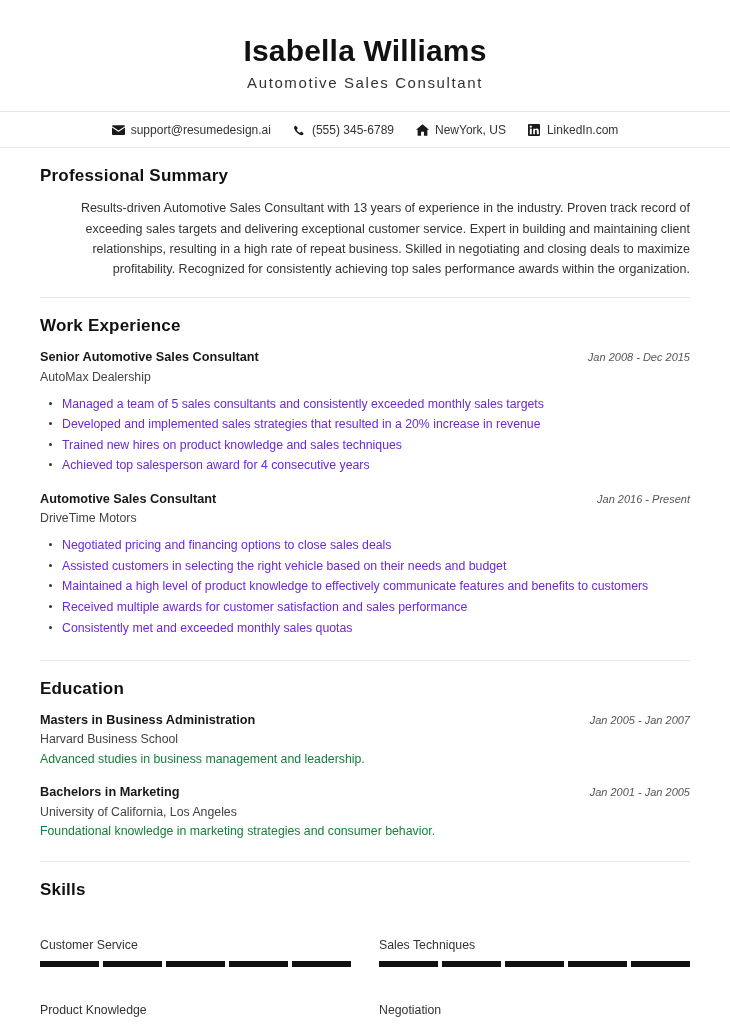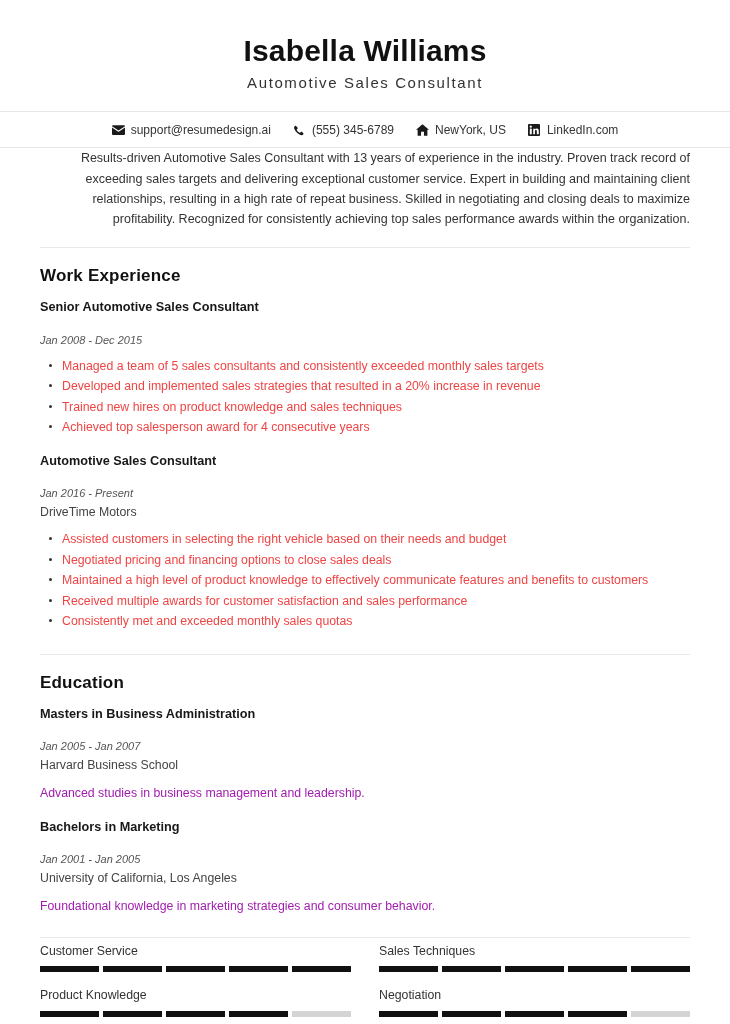--- a/index.html
+++ b/index.html
@@ -110,21 +110,20 @@
   .entry {
     padding-bottom: 4px;
   }
   .entry + .entry { padding-top: 10px; }
 
   .entry-head {
     display: flex;
     justify-content: space-between;
     align-items: baseline;
     gap: 16px;
-    flex-direction: column;
   }
 
   .entry-role {
     font-size: 12.7px;
     font-weight: 700;
     color: #181818;
     line-height: 1.45;
   }
 
   .entry-date {
@@ -138,37 +137,36 @@
 
   .entry-org {
     font-size: 12.3px;
     color: #444444;
     line-height: 1.55;
     margin-top: 1px;
   }
 
   .entry-desc {
     font-size: 12.3px;
-    color: #a21caf;
+    color: #15803d;
     line-height: 1.6;
-    margin-top: 9px;
   }
 
   .bullets {
     list-style: none;
     margin: 7px 0 0;
     padding: 0;
   }
 
   .bullets li {
     position: relative;
     padding-left: 22px;
     font-size: 12.3px;
     line-height: 1.63;
-    color: #ef4444;
+    color: #6d28d9;
     margin-bottom: 0.5px;
   }
 
   .bullets li::before {
     content: "";
     position: absolute;
     left: 9px;
     top: 8px;
     width: 3px;
     height: 3px;
@@ -184,20 +182,21 @@
     display: grid;
     grid-template-columns: 1fr 1fr;
     column-gap: 28px;
     row-gap: 0;
     padding-bottom: 20px;
   }
 
   .skill {
     padding-top: 4px;
     padding-bottom: 10px;
+    margin-top: 20px;
   }
 
   .skill-name {
     font-size: 12.3px;
     color: #333333;
     line-height: 1.5;
     margin-bottom: 6px;
   }
 
   .skill-bar {
@@ -256,49 +255,51 @@
             <rect x="2.1" y="5.4" width="2.3" height="6.6" fill="#fff"></rect>
             <circle cx="3.25" cy="3.1" r="1.35" fill="#fff"></circle>
             <path d="M6.1 5.4h2.2v.95c.33-.6 1.06-1.1 2.04-1.1 1.6 0 2.26 1 2.26 2.86V12h-2.3V8.5c0-.93-.33-1.4-1.04-1.4-.72 0-1.16.48-1.16 1.4V12H6.1V5.4z" fill="#fff"></path>
           </svg>
         </span>
         <span>LinkedIn.com</span>
       </div>
     </div>
 
   <section class="section">
+    <h2 class="section-title">Professional Summary</h2>
     <p class="summary-text">Results-driven Automotive Sales Consultant with 13 years of experience in the industry. Proven track record of exceeding sales targets and delivering exceptional customer service. Expert in building and maintaining client relationships, resulting in a high rate of repeat business. Skilled in negotiating and closing deals to maximize profitability. Recognized for consistently achieving top sales performance awards within the organization.</p>
   </section>
 
   <div class="section-divider"></div>
 
   <section class="section">
     <h2 class="section-title">Work Experience</h2>
     <div class="work-body" id="work-list">
         <div class="entry">
           <div class="entry-head">
             <div class="entry-role">Senior Automotive Sales Consultant</div>
             <div class="entry-date">Jan 2008 - Dec 2015</div>
           </div>
+          <div class="entry-org">AutoMax Dealership</div>
           <ul class="bullets">
             <li>Managed a team of 5 sales consultants and consistently exceeded monthly sales targets</li>
             <li>Developed and implemented sales strategies that resulted in a 20% increase in revenue</li>
             <li>Trained new hires on product knowledge and sales techniques</li>
             <li>Achieved top salesperson award for 4 consecutive years</li>
           </ul>
         </div>
         <div class="entry">
           <div class="entry-head">
             <div class="entry-role">Automotive Sales Consultant</div>
             <div class="entry-date">Jan 2016 - Present</div>
           </div>
           <div class="entry-org">DriveTime Motors</div>
           <ul class="bullets">
+            <li>Negotiated pricing and financing options to close sales deals</li>
             <li>Assisted customers in selecting the right vehicle based on their needs and budget</li>
-            <li>Negotiated pricing and financing options to close sales deals</li>
             <li>Maintained a high level of product knowledge to effectively communicate features and benefits to customers</li>
             <li>Received multiple awards for customer satisfaction and sales performance</li>
             <li>Consistently met and exceeded monthly sales quotas</li>
           </ul>
         </div>
       </div>
   </section>
 
   <div class="section-divider"></div>
 
@@ -320,20 +321,21 @@
           </div>
           <div class="entry-org">University of California, Los Angeles</div>
           <div class="entry-desc">Foundational knowledge in marketing strategies and consumer behavior.</div>
         </div>
       </div>
   </section>
 
   <div class="section-divider"></div>
 
   <section class="section">
+    <h2 class="section-title">Skills</h2>
     <div class="skills-grid" id="skills-grid">
         <div class="skill">
           <div class="skill-name">Customer Service</div>
           <div class="skill-bar">
             <span class="seg on" style="background: rgb(17, 17, 17);"></span>
             <span class="seg on" style="background: rgb(17, 17, 17);"></span>
             <span class="seg on" style="background: rgb(17, 17, 17);"></span>
             <span class="seg on" style="background: rgb(17, 17, 17);"></span>
             <span class="seg on" style="background: rgb(17, 17, 17);"></span>
           </div>

